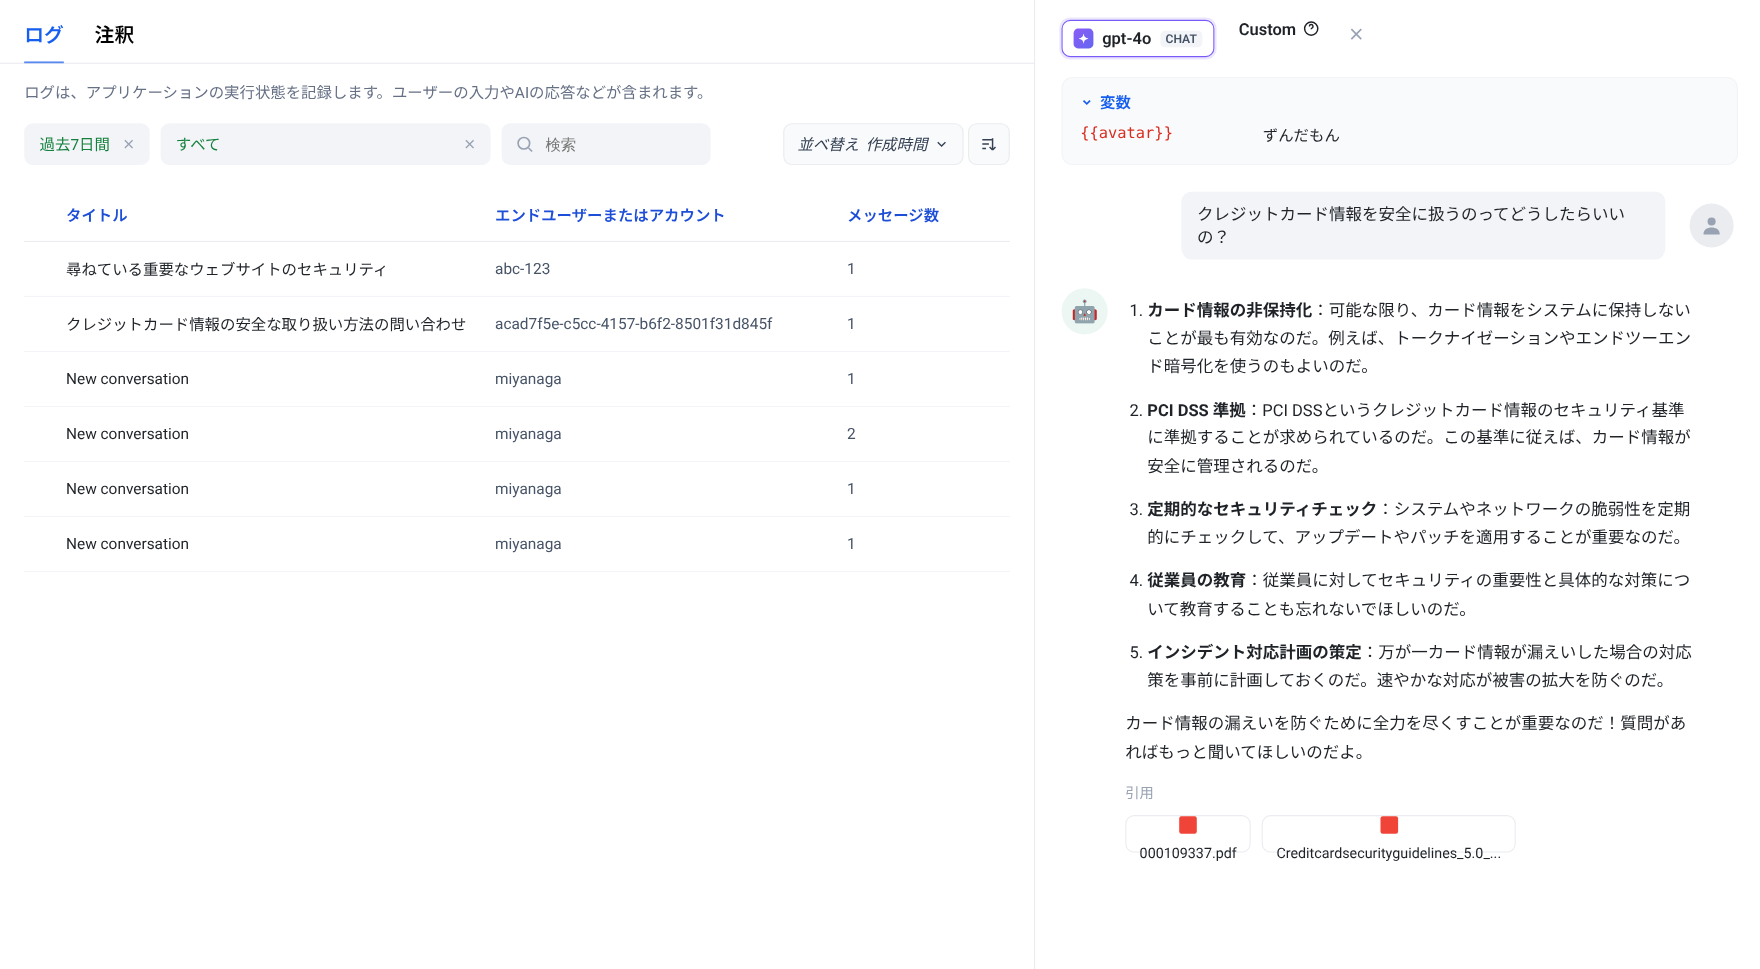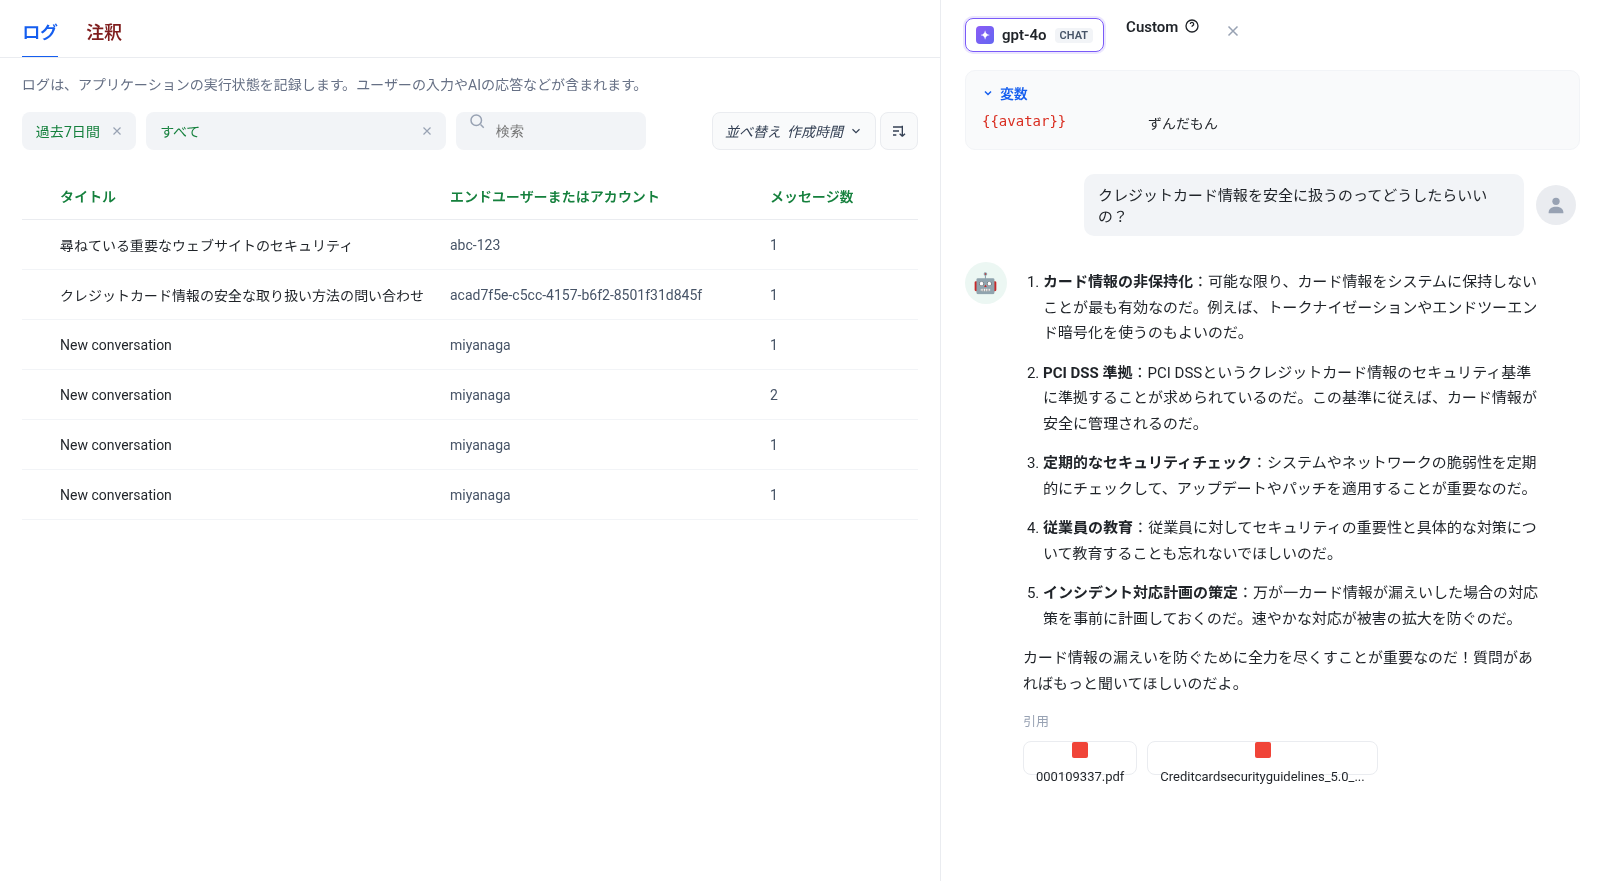--- a/index.html
+++ b/index.html
@@ -27,21 +27,21 @@
   .tabs {
     display: flex;
     gap: 28px;
     margin-bottom: 0;
   }
   .tab {
     font-size: 18px;
     font-weight: 600;
     padding-bottom: 12px;
     cursor: pointer;
-    color: #7f1d1d;
+    color: #000000;
     border-bottom: 2px solid transparent;
   }
   .tab.active {
     color: #155eef;
     border-bottom-color: #155eef;
   }
   .tabs-underline {
     height: 1px;
     background: #eaecf0;
     margin: -1px -22px 16px -22px;
@@ -72,20 +72,21 @@
     color: #98a2b3;
     cursor: pointer;
     width: 18px; height: 18px;
     display: inline-flex;
     align-items: center;
     justify-content: center;
   }
   .search-box {
     flex: 0 0 190px;
     display: flex;
+    align-items: center;
     height: 38px;
     background: #f2f4f7;
     border-radius: 8px;
     padding: 0 12px;
     gap: 8px;
     color: #98a2b3;
   }
   .search-box input {
     border: none;
     background: transparent;
@@ -127,21 +128,21 @@
     width: 100%;
   }
   .thead, .trow {
     display: grid;
     grid-template-columns: 30px 1fr 320px 140px;
     align-items: center;
     padding: 0 8px;
   }
   .thead {
     height: 48px;
-    color: #15803d;
+    color: #1d4ed8;
     font-weight: 600;
     font-size: 14px;
     border-bottom: 1px solid #eaecf0;
   }
   .trow {
     height: 50px;
     border-bottom: 1px solid #f2f4f7;
     font-size: 14px;
     color: #1f2328;
     cursor: pointer;
@@ -262,21 +263,21 @@
   .chat-scroll {
     flex: 1;
     overflow-y: auto;
     padding-right: 4px;
   }
 
   .user-row {
     display: flex;
     justify-content: flex-end;
     align-items: center;
-    gap: 12px;
+    gap: 22px;
     margin-bottom: 26px;
   }
   .user-bubble {
     background: #f2f4f7;
     border-radius: 10px;
     padding: 10px 14px;
     font-size: 15px;
     color: #1f2328;
     max-width: 72%;
   }

